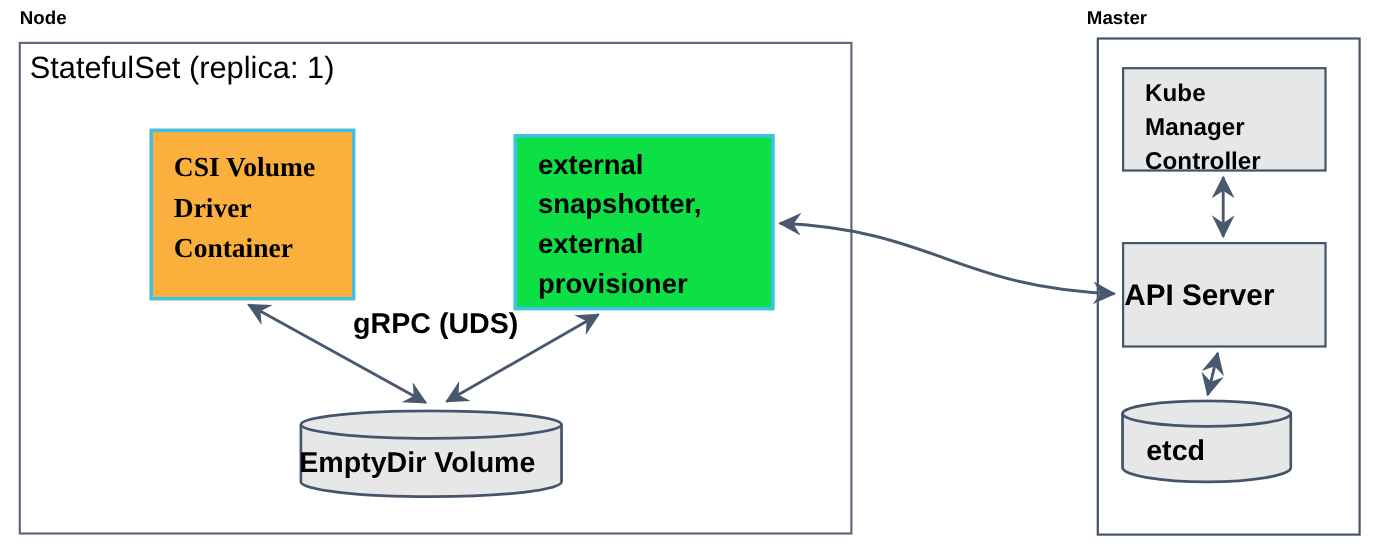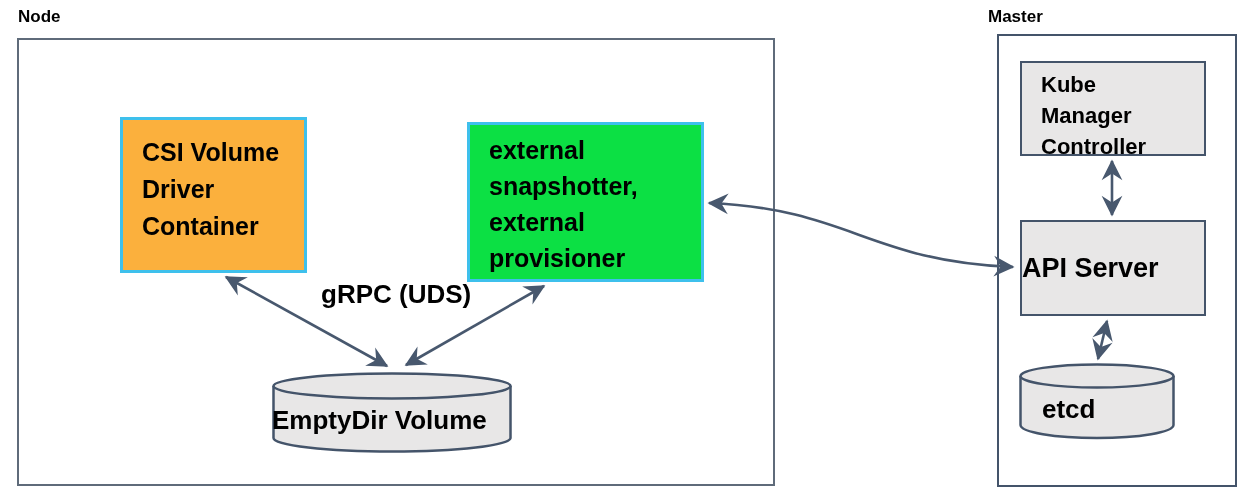--- a/index.html
+++ b/index.html
@@ -54,24 +54,25 @@
   }
 
   .shape-box {
     position: absolute;
     padding: 14px 10px 10px 19px;
     font-size: 25px;
     font-weight: 600;
     line-height: 37px;
   }
   .csi-box {
-    left: 120px; top: 117px; width: 187px; height: 156px;
+    left: 136px; top: 117px; width: 187px; height: 156px;
     background: var(--orange-fill);
     border: 3px solid var(--cyan-border);
     line-height: 37px;
+    font-family: Liberation Serif, serif;
   }
   .ext-box {
     left: 467px; top: 122px; width: 237px; height: 160px;
     background: var(--green-fill);
     border: 3px solid var(--cyan-border);
     line-height: 36px;
     padding-top: 7px;
   }
   .kcm-box {
     left: 1020px; top: 61px; width: 186px; height: 95px;
@@ -128,20 +129,21 @@
 </style>
 </head>
 <body>
 
 <div class="canvas">
 
   <div class="section-label node-label">Node</div>
   <div class="section-label master-label">Master</div>
 
   <div class="outline-box node-box"></div>
+  <div class="statefulset-label">StatefulSet (replica: 1)</div>
 
   <div class="outline-box master-box"></div>
 
   <div class="shape-box csi-box">
     <div>CSI Volume</div>
     <div>Driver</div>
     <div>Container</div>
   </div>
 
   <div class="shape-box ext-box">

